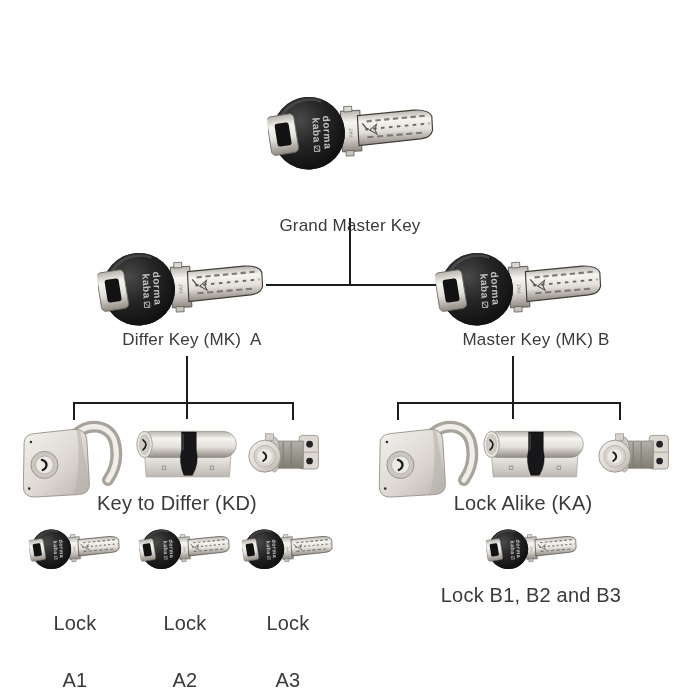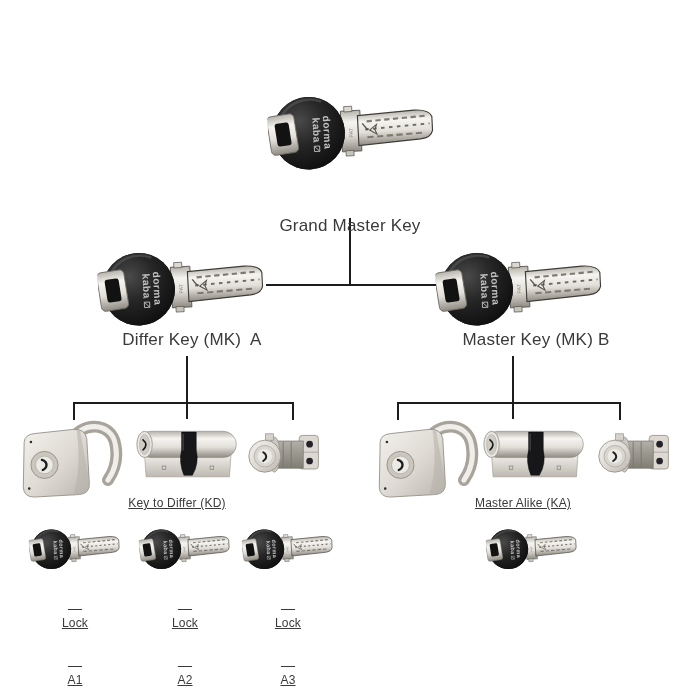--- a/index.html
+++ b/index.html
@@ -5,21 +5,21 @@
   :root{
     --line:#1c1c1c; --text:#3a3a3a; --key-head:#1f1f1f;
     --metal-light:#efede8; --metal-mid:#d6d3cc; --metal-dark:#97938b;
     --cam-black:#17171a; --background:#ffffff; --brand-gray:#c2c2c2;
   }
   html,body{margin:0;padding:0;background:var(--background);}
   .canvas{position:relative;width:700px;height:700px;background:var(--background);
     font-family:"Liberation Sans","DejaVu Sans",sans-serif;overflow:hidden;}
   .label{position:absolute;color:var(--text);text-align:center;white-space:pre;
     font-size:17px;letter-spacing:.2px;line-height:20px;}
-  .label.small{font-size:12px;line-height:19px;text-decoration:underline;}
+  .label.small{font-size:20px;line-height:19px;}
   .line{position:absolute;background:var(--line);}
   .img{position:absolute;}
   .img svg{display:block;width:100%;height:100%;}
   .tilt{transform:rotate(-3deg);}
   
   .key-head-fill{fill:var(--key-head);}
   .brand-text{fill:var(--brand-gray);font-family:"Liberation Sans",sans-serif;
     font-size:11.5px;font-weight:bold;letter-spacing:.6px;}
   .pat-text{fill:#8a8780;font-family:"Liberation Sans",sans-serif;font-size:6px;}
   .defs-holder{position:absolute;width:0;height:0;overflow:hidden;}
@@ -223,28 +223,29 @@
   </div>
 
   <div class="label" style="left:200px;top:176px;width:300px;">
     <div>Grand Master Key</div>
   </div>
 
   <div class="label" style="left:42px;top:330px;width:300px;">Differ Key (MK)  A</div>
   <div class="label" style="left:386px;top:330px;width:300px;">Master Key (MK) B</div>
 
   <div class="label small" style="left:27px;top:494px;width:300px;">Key to Differ (KD)</div>
-  <div class="label small" style="left:373px;top:494px;width:300px;">Master Alike (KA)</div>
+  <div class="label small" style="left:373px;top:494px;width:300px;">Lock Alike (KA)</div>
 
   <div class="label small" style="left:25px;top:576px;width:100px;">
     <div>Lock</div>
     <div>A1</div>
   </div>
   <div class="label small" style="left:135px;top:576px;width:100px;">
     <div>Lock</div>
     <div>A2</div>
   </div>
   <div class="label small" style="left:238px;top:576px;width:100px;">
     <div>Lock</div>
     <div>A3</div>
   </div>
+  <div class="label small" style="left:381px;top:586px;width:300px;">Lock B1, B2 and B3</div>
 
 </div>
 
 </body></html>

